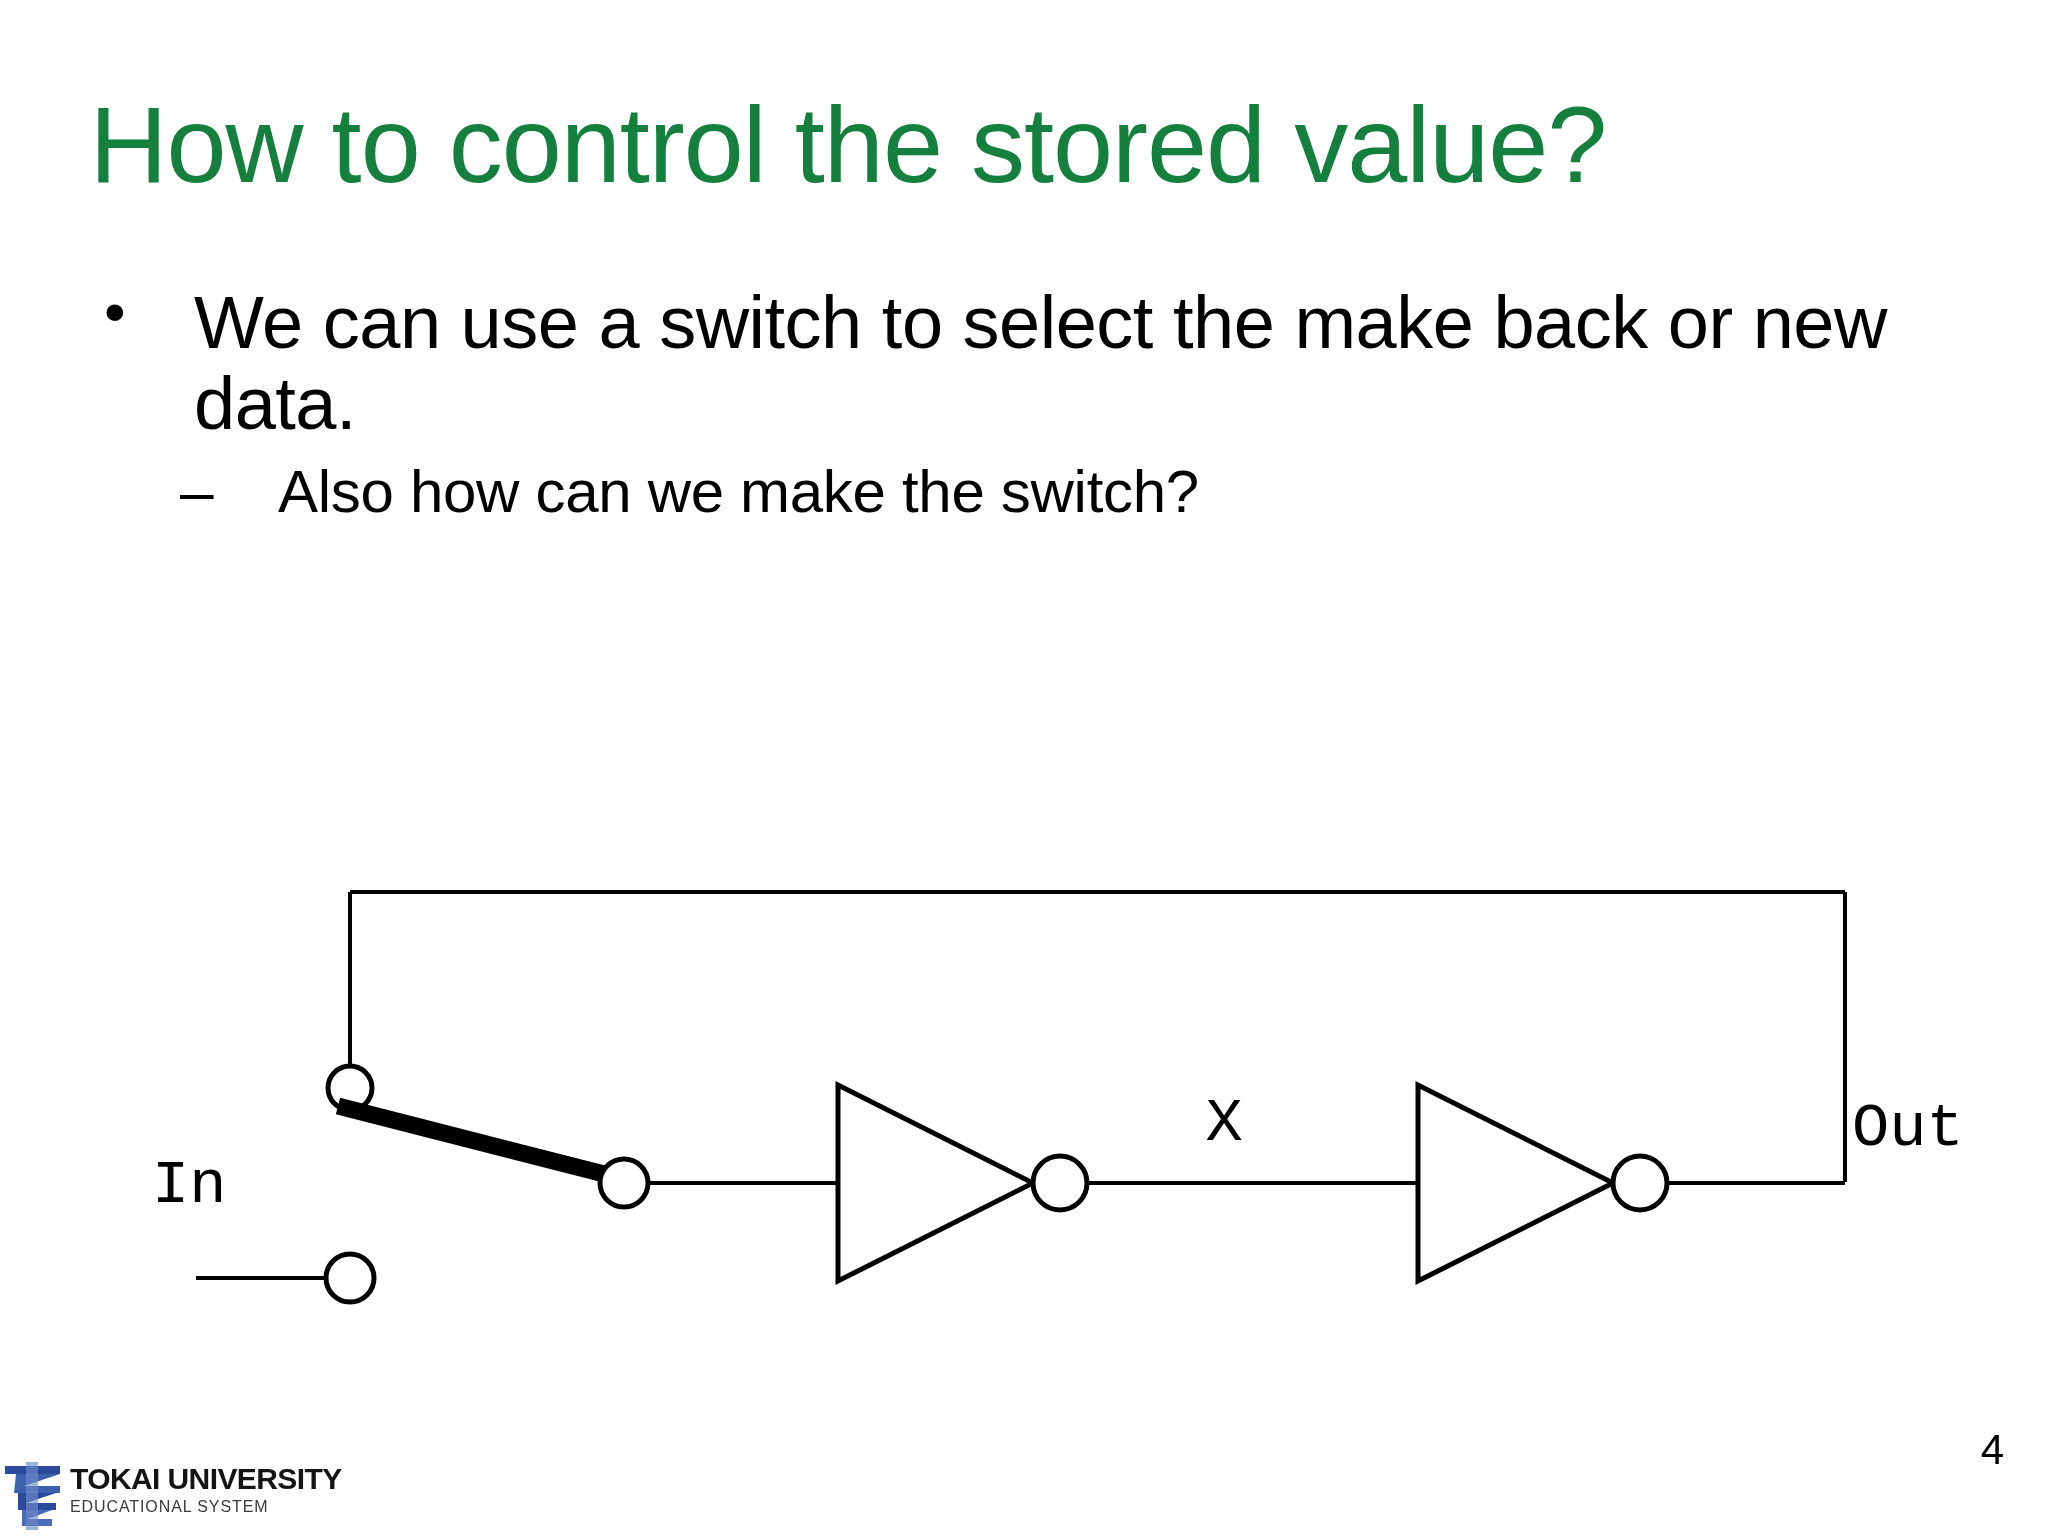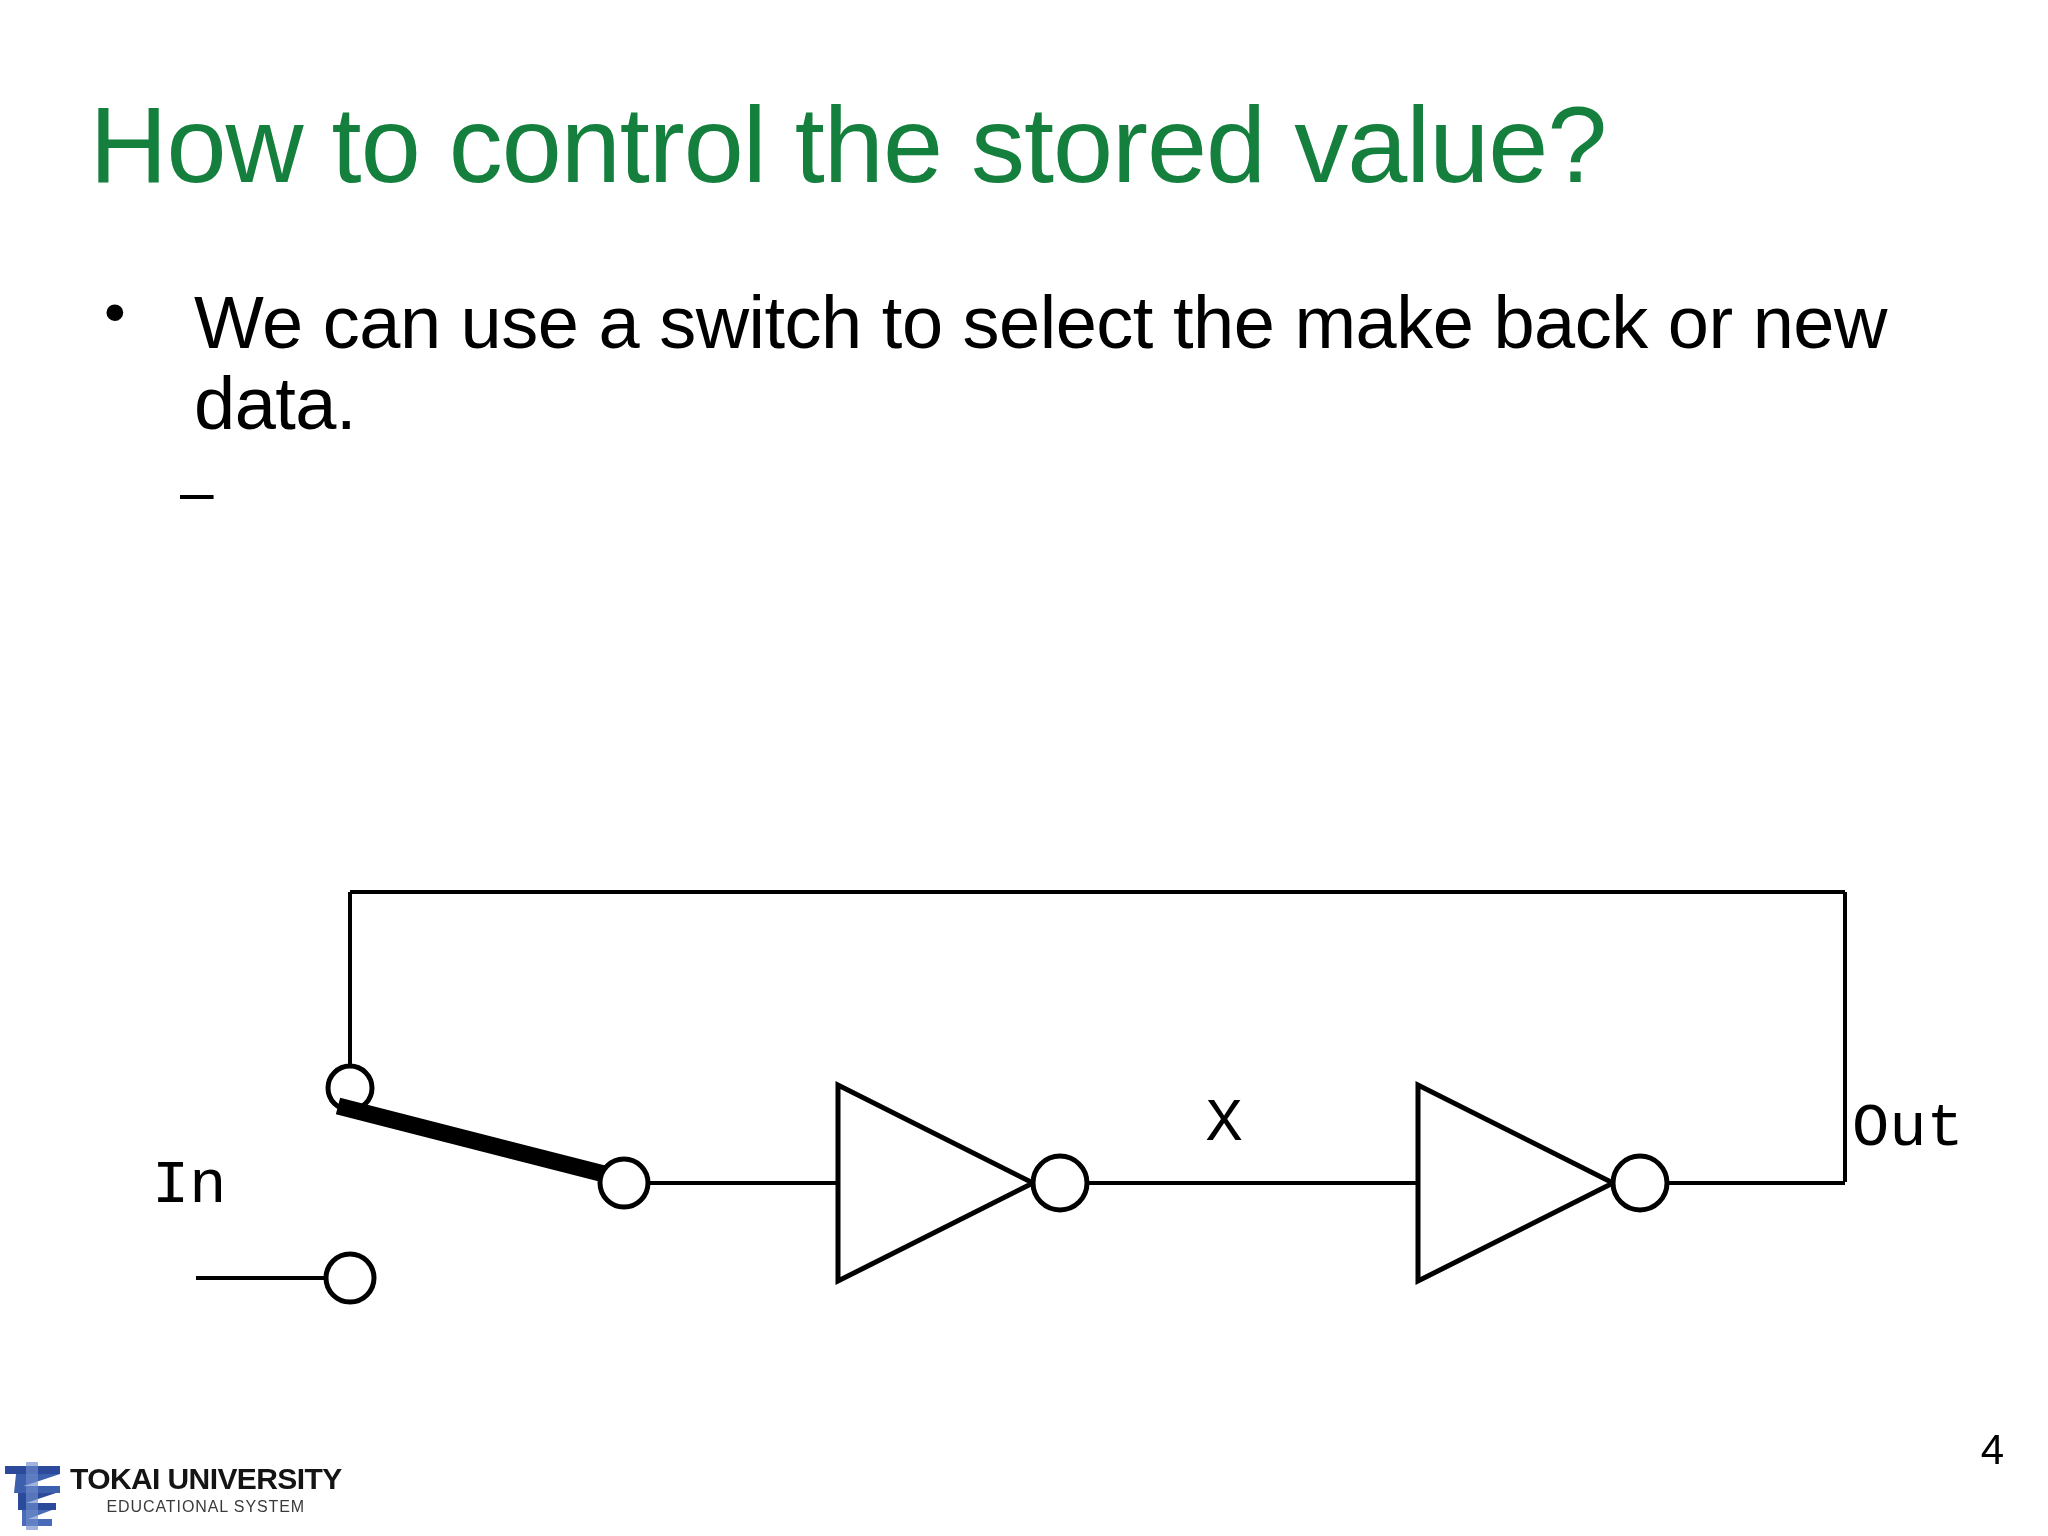--- a/index.html
+++ b/index.html
@@ -98,21 +98,20 @@
     fill: #000000;
   }
 
   
   #logo {
     position: absolute;
     left: 4px;
     bottom: 0px;
     width: 420px;
     height: 92px;
-    text-align: center;
   }
   #logo-mark {
     position: absolute;
     left: 0px;
     top: 16px;
     width: 62px;
     height: 70px;
   }
   #logo-text {
     position: absolute;
@@ -160,20 +159,21 @@
       <span class="bullet-mark">•</span>
       <span class="text">We can use a switch to select the make back or new data.</span>
     </div>
 
     <div class="lvl2">
       <span class="dash-mark">–</span>
     </div>
 
     <div class="lvl2">
       <span class="dash-mark">–</span>
+      <span class="text">Also how can we make the switch?</span>
     </div>
 
   </div>
 
   <div id="diagram">
     <svg width="2048" height="480" viewBox="0 0 2048 480">
 
       <path class="wire" d="M 350 52 L 1845 52"></path>
       <path class="wire" d="M 350 52 L 350 1045" transform="translate(0,0)" style="display:none"></path>
       <path class="wire" d="M 350 52 L 350 226"></path>

